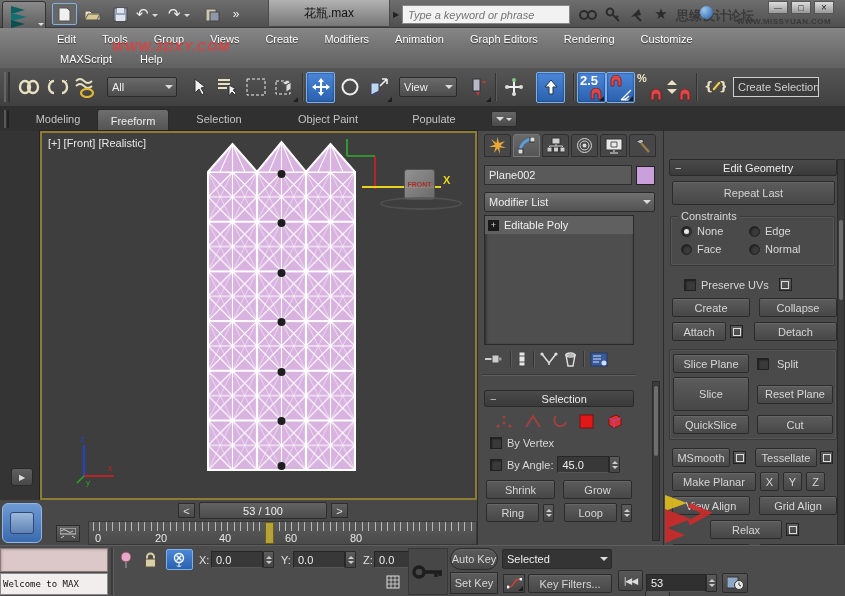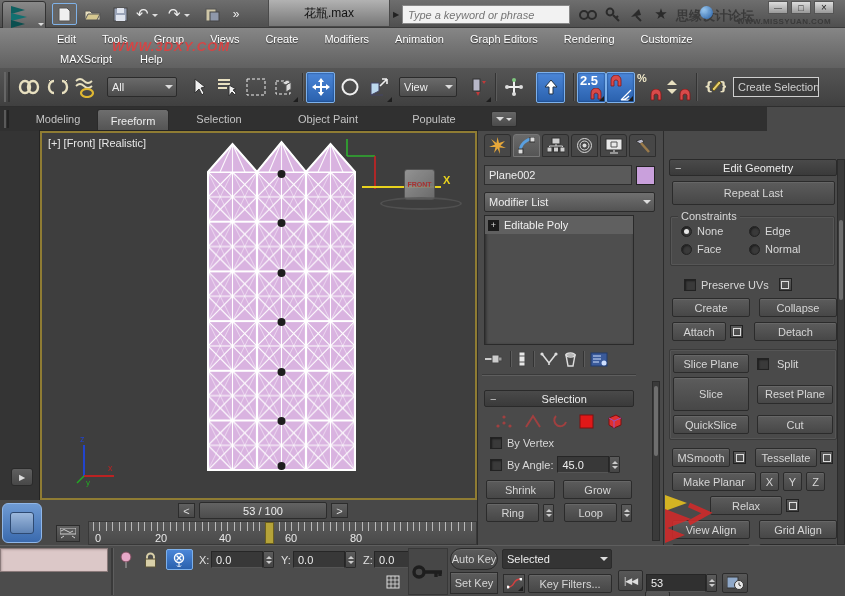--- a/index.html
+++ b/index.html
@@ -5,21 +5,21 @@
 *{margin:0;padding:0;box-sizing:border-box}
 html,body{background:#222}
 #root{position:relative;width:845px;height:596px;background:#4a4a4a;overflow:hidden;
   font-family:"Liberation Sans",sans-serif;font-size:11px;color:#d8d8d8;-webkit-user-select:none}
 .abs{position:absolute}
 .row{display:flex;align-items:center}
 
 #titlebar{left:0;top:0;width:845px;height:28px;background:linear-gradient(#6e6e6e,#4f4f4f);border-bottom:1px solid #3a3a3a}
 #menubar{left:0;top:28px;width:845px;height:48px;background:linear-gradient(#868686,#5a5a5a);border-bottom:1px solid #333;color:#fff}
 #toolbar{left:0;top:68px;width:845px;height:39px;background:linear-gradient(#555,#404040);border-bottom:1px solid #2e2e2e}
-#ribbonbar{left:0;top:107px;width:767px;height:24px;background:#303030}
+#ribbonbar{left:0;top:107px;width:845px;height:24px;background:#303030}
 #content{left:0;top:131px;width:845px;height:414px}
 #timelinebar{left:0;top:500px;width:477px;height:45px;background:#484848}
 #statusbar{left:0;top:545px;width:845px;height:51px;background:#4c4c4c;border-top:1px solid #5e5e5e}
 
 .b{display:flex;align-items:center;justify-content:center;background:linear-gradient(#5c5c5c,#474747);
    border:1px solid #2b2b2b;border-radius:2px;color:#d6d6d6;box-shadow:inset 0 1px rgba(255,255,255,.07);white-space:nowrap}
 .field{background:#383838;border:1px solid #262626;border-bottom-color:#555;color:#eee;display:flex;align-items:center;padding:0 4px;white-space:nowrap}
 .ic{display:flex;align-items:center;justify-content:center}
 .tb{width:29px;height:31px;border-radius:2px;color:#e6ddb8;font-weight:bold}
 .tb.blue{background:linear-gradient(#4b86d8,#2a61ad);border:1px solid #7db0ea;box-shadow:inset 0 0 2px #0b2d5e}
@@ -578,27 +578,27 @@
         <span class="sqbtn"></span>
         <div class="b" style="width:62px;height:19px;margin-left:6px">Tessellate</div>
         <span class="sqbtn"></span>
       </div>
       <div class="row" style="padding:5px 8px 0;gap:4px">
         <div class="b" style="width:84px;height:19px">Make Planar</div>
         <div class="b" style="width:19px;height:19px">X</div>
         <div class="b" style="width:19px;height:19px">Y</div>
         <div class="b" style="width:19px;height:19px">Z</div>
       </div>
+      <div class="row" style="padding:5px 8px 0;gap:9px">
+        <div class="b" style="flex:1;height:19px">View Align</div>
+        <div class="b" style="flex:1;height:19px">Grid Align</div>
+      </div>
       <div class="row" style="padding:5px 0 0;justify-content:center;gap:4px">
         <div class="b" style="width:72px;height:19px">Relax</div>
         <span class="sqbtn"></span>
-      </div>
-      <div class="row" style="padding:5px 8px 0;gap:9px">
-        <div class="b" style="flex:1;height:19px">View Align</div>
-        <div class="b" style="flex:1;height:19px">Grid Align</div>
       </div>
       <div class="row" style="padding:5px 8px 0;gap:9px">
         <div class="b" style="flex:1;height:19px">Hide Selected</div>
         <div class="b" style="flex:1;height:19px">Unhide All</div>
       </div>
       <div class="row" style="padding:4px 0 0;justify-content:center">
         <div class="b" style="width:118px;height:19px">Hide Unselected</div>
         <div style="width:3px;height:16px;background:rgba(210,40,40,.8);margin-left:4px"></div>
       </div>
 
@@ -641,20 +641,21 @@
       <span class="abs" style="left:196px;top:10px;color:#e8e8e8">60</span>
       <span class="abs" style="left:261px;top:10px;color:#e8e8e8">80</span>
       <span class="abs" style="left:325px;top:22px;color:#e8e8e8">100</span>
       <div class="abs" style="left:176px;top:0;width:9px;height:22px;background:#b5a339;border:1px solid #6b5f1e"></div>
     </div>
   </div>
 
   <div id="statusbar" class="abs">
 
     <div class="abs" style="left:0;top:2px;width:108px;height:24px;background:#dcc8c8;border:1px solid #8a7a7a;box-shadow:inset 1px 1px 2px #b8a4a4"></div>
+    <div class="abs row" style="left:0;top:27px;width:108px;height:22px;background:#f3eeee;border:1px solid #8a8a8a;color:#111;font-family:'DejaVu Sans Mono',monospace;font-size:9px;padding-left:2px;white-space:nowrap;overflow:hidden">Welcome to MAX</div>
     <div class="abs" style="left:111px;top:2px;width:2px;height:47px;background:#3a3a3a;box-shadow:1px 0 #5e5e5e"></div>
 
     <div class="abs ic" style="left:118px;top:4px;width:16px;height:20px">
       <svg width="12" height="18">
           <circle cx="6" cy="6" r="5" fill="#e8a8c8" stroke="#7a4a5a"></circle>
           <path d="M6 11 L6 17" stroke="#aaa"></path>
         </svg>
     </div>
     <div class="abs ic" style="left:142px;top:4px;width:16px;height:20px">
       <svg width="13" height="16">

